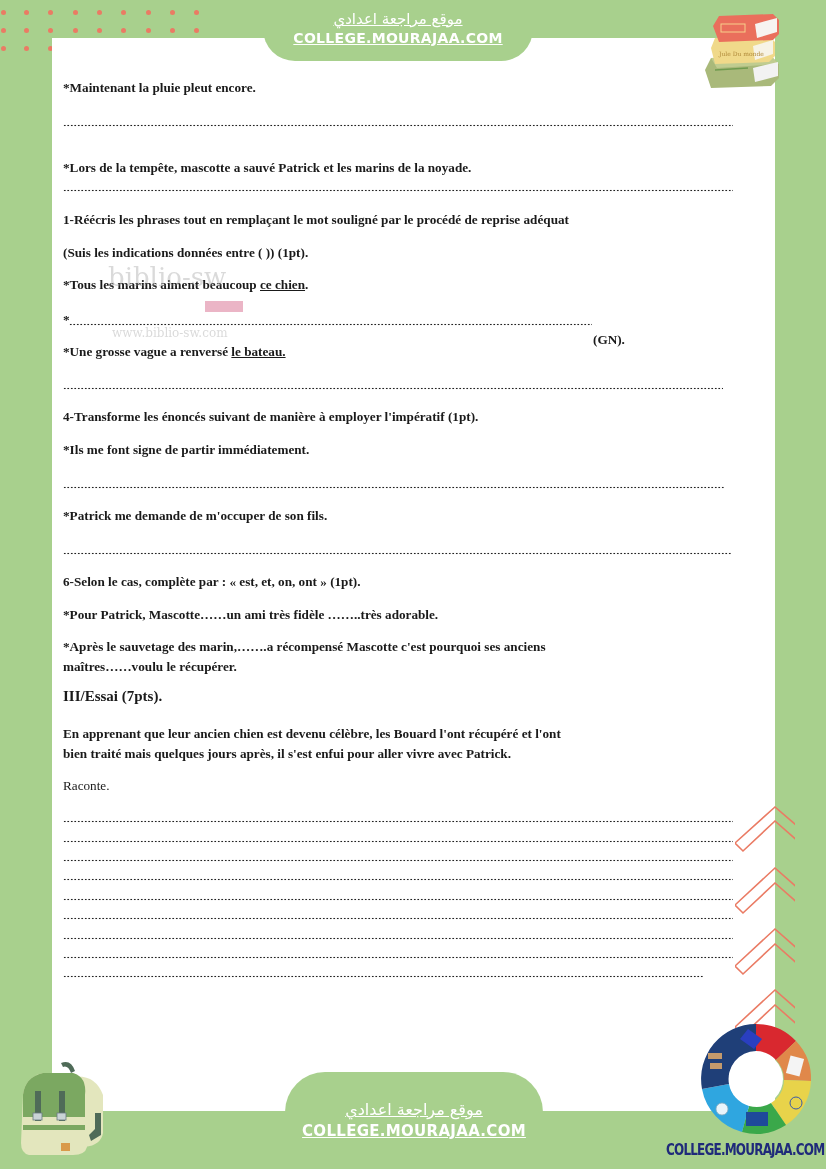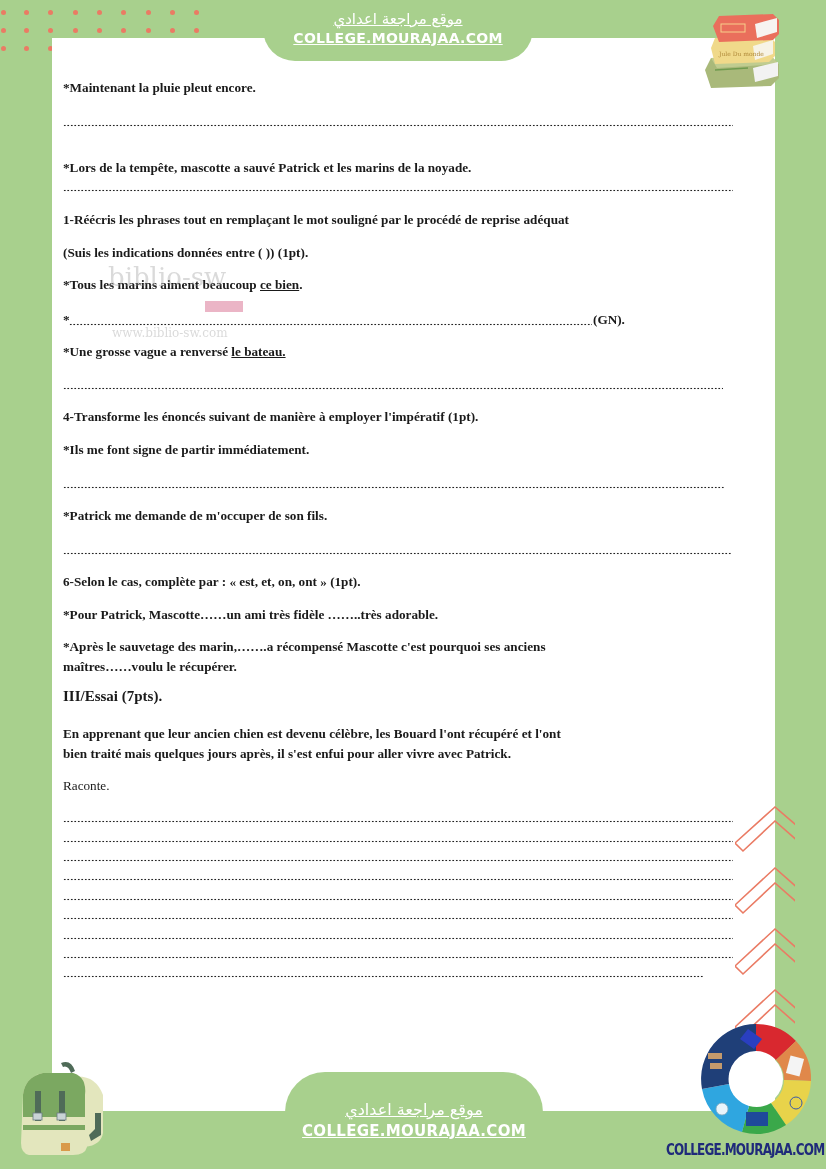--- a/index.html
+++ b/index.html
@@ -38,21 +38,21 @@
     color: #1a1a1a;
   }
   .line { position: absolute; left: 0; white-space: nowrap; }
   .dotline {
     position: absolute; left: 0; height: 3px;
     background-image: radial-gradient(circle, #222 0.9px, transparent 1.1px);
     background-size: 3.5px 3px; background-repeat: repeat-x;
   }
   .u { text-decoration: underline; }
   .heading { font-size: 15px; }
-  .gn-suffix { position: absolute; white-space: nowrap; }
+  .gn-suffix { position: absolute; white-space: nowrap; margin-top: 20px; }
 
   .watermark {
     position: absolute; color: rgba(150,150,150,0.35); font-family: "DejaVu Serif", serif;
     font-size: 26px; pointer-events: none;
   }
   .wm-tag {
     position: absolute; width: 38px; height: 11px; background: #e6a3b8; opacity: 0.8;
   }
 
   .chevrons { position: absolute; left: 735px; top: 793px; width: 60px; height: 250px; }
@@ -123,21 +123,21 @@
   <div class="line" style="top:4px">*Maintenant la pluie pleut encore.</div>
   <div class="dotline" style="top:48px;width:670px"></div>
 
   <div class="line" style="top:84px">*Lors de la tempête, mascotte a sauvé Patrick et les marins de la noyade.</div>
   <div class="dotline" style="top:113px;width:670px"></div>
 
   <div class="line" style="top:136px">1-Réécris les phrases tout en remplaçant le mot souligné par le procédé de reprise adéquat</div>
   <div class="line" style="top:169px">(Suis les indications données entre (   )) (1pt).</div>
 
   <div class="line" style="top:201px">
-    <span>*Tous les marins aiment beaucoup </span><span class="u">ce bien</span><span>.</span>
+    <span>*Tous les marins aiment beaucoup </span><span class="u">ce chien</span><span>.</span>
   </div>
   <div class="line" style="top:236px">*</div>
   <div class="dotline" style="top:247px;left:6px;width:523px"></div>
   <div class="gn-suffix" style="top:236px;left:530px">(GN).</div>
 
   <div class="line" style="top:268px">
     <span>*Une grosse vague a renversé </span><span class="u">le bateau.</span>
   </div>
   <div class="dotline" style="top:311px;width:660px"></div>
 

